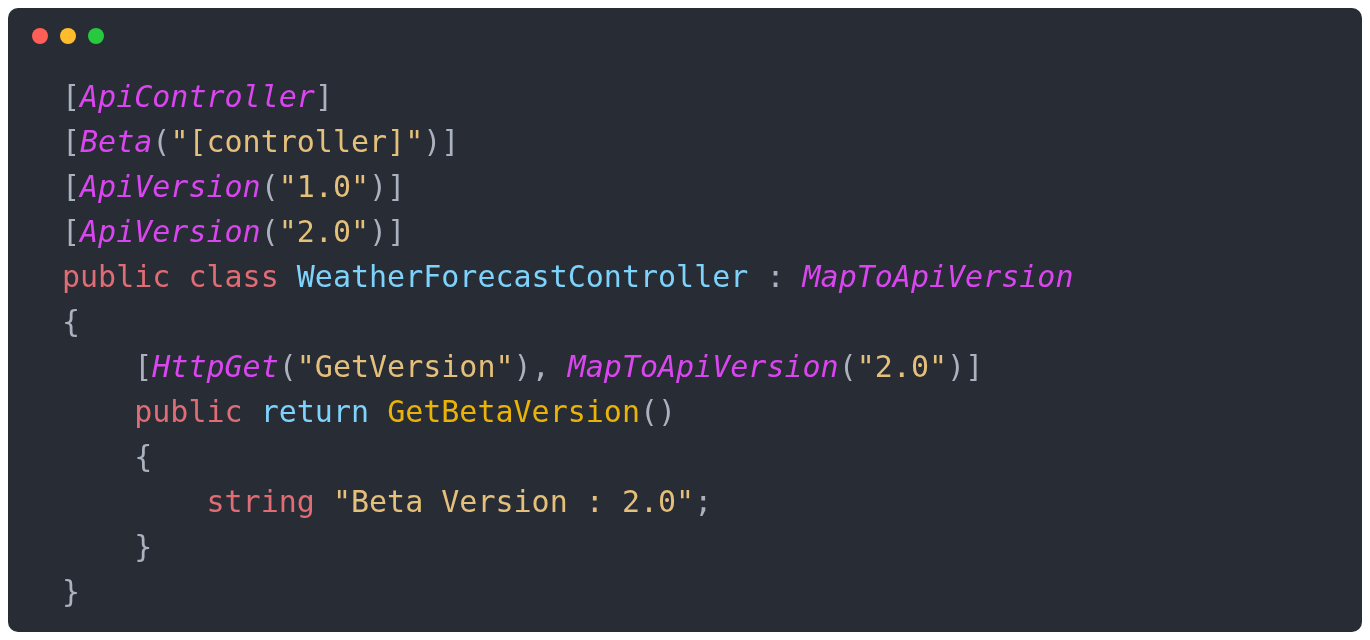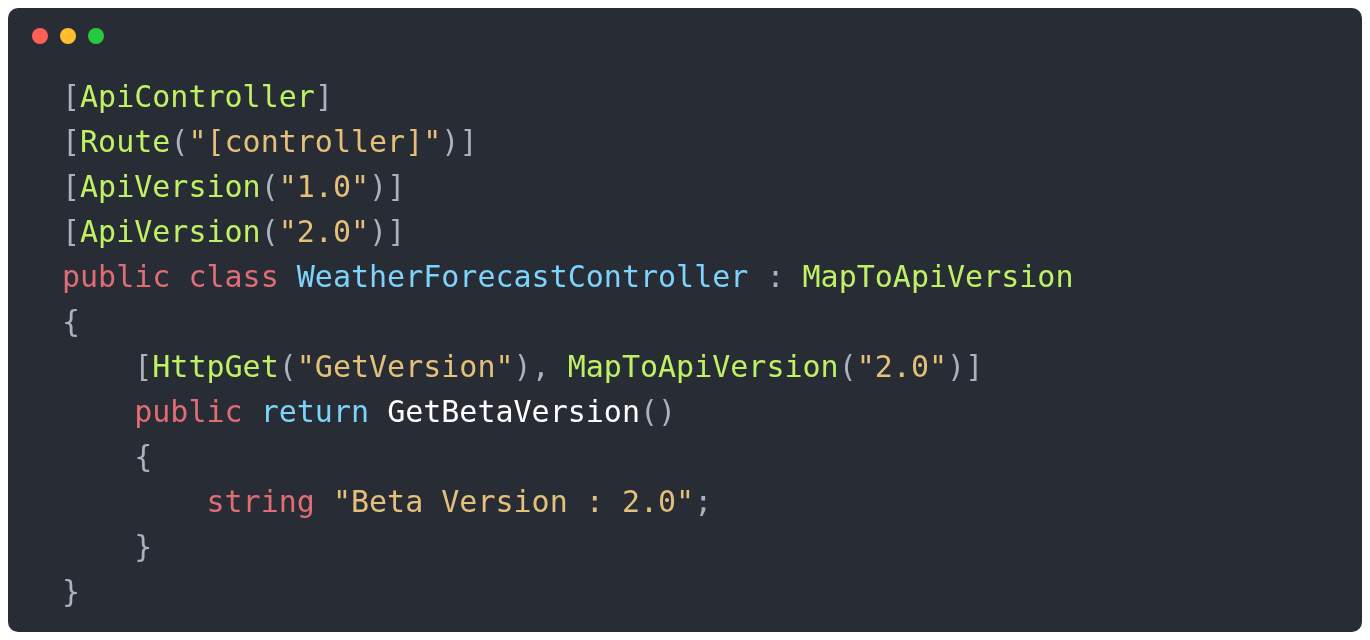--- a/index.html
+++ b/index.html
@@ -42,39 +42,39 @@
     
     .code-area {
       padding: 10px 0 0 54px;
       font-size: 30px;
       line-height: 1.5;
       color: #abb2bf;
       white-space: pre;
       font-weight: 500;
     }
     
-    .tk-type { color: #bef264; }
+    .tk-type { color: #d946ef; font-style: italic; }
     .tk-keyword { color: #e06c75; }
     .tk-string { color: #e5c07b; }
-    .tk-method { color: #ffffff; }
+    .tk-method { color: #eab308; }
     .tk-punct { color: #abb2bf; }
     .tk-ident { color: #7dd3fc; }
   </style>
 </head>
 <body>
 
 <div class="window">
   <div class="title-bar">
     <div class="traffic-light red"></div>
     <div class="traffic-light yellow"></div>
     <div class="traffic-light green"></div>
   </div>
 
   <div class="code-area"><span><span class="tk-punct">[</span><span class="tk-type">ApiController</span><span class="tk-punct">]</span></span>
-<span><span class="tk-punct">[</span><span class="tk-type">Route</span><span class="tk-punct">(</span><span class="tk-string">"[controller]"</span><span class="tk-punct">)</span><span class="tk-punct">]</span></span>
+<span><span class="tk-punct">[</span><span class="tk-type">Beta</span><span class="tk-punct">(</span><span class="tk-string">"[controller]"</span><span class="tk-punct">)</span><span class="tk-punct">]</span></span>
 <span><span class="tk-punct">[</span><span class="tk-type">ApiVersion</span><span class="tk-punct">(</span><span class="tk-string">"1.0"</span><span class="tk-punct">)</span><span class="tk-punct">]</span></span>
 <span><span class="tk-punct">[</span><span class="tk-type">ApiVersion</span><span class="tk-punct">(</span><span class="tk-string">"2.0"</span><span class="tk-punct">)</span><span class="tk-punct">]</span></span>
 <span><span class="tk-keyword">public</span><span> </span><span class="tk-keyword">class</span><span> </span><span class="tk-ident">WeatherForecastController</span><span class="tk-punct"> : </span><span class="tk-type">MapToApiVersion</span></span>
 <span><span class="tk-punct">{</span></span>
 <span><span>    </span><span class="tk-punct">[</span><span class="tk-type">HttpGet</span><span class="tk-punct">(</span><span class="tk-string">"GetVersion"</span><span class="tk-punct">)</span><span class="tk-punct">, </span><span class="tk-type">MapToApiVersion</span><span class="tk-punct">(</span><span class="tk-string">"2.0"</span><span class="tk-punct">)</span><span class="tk-punct">]</span></span>
 <span><span>    </span><span class="tk-keyword">public</span><span> </span><span class="tk-ident">return</span><span> </span><span class="tk-method">GetBetaVersion</span><span class="tk-punct">()</span></span>
 <span><span>    </span><span class="tk-punct">{</span></span>
 <span><span>        </span><span class="tk-keyword">string</span><span> </span><span class="tk-string">"Beta Version : 2.0"</span><span class="tk-punct">;</span></span>
 <span><span>    </span><span class="tk-punct">}</span></span>
 <span><span class="tk-punct">}</span></span></div>

